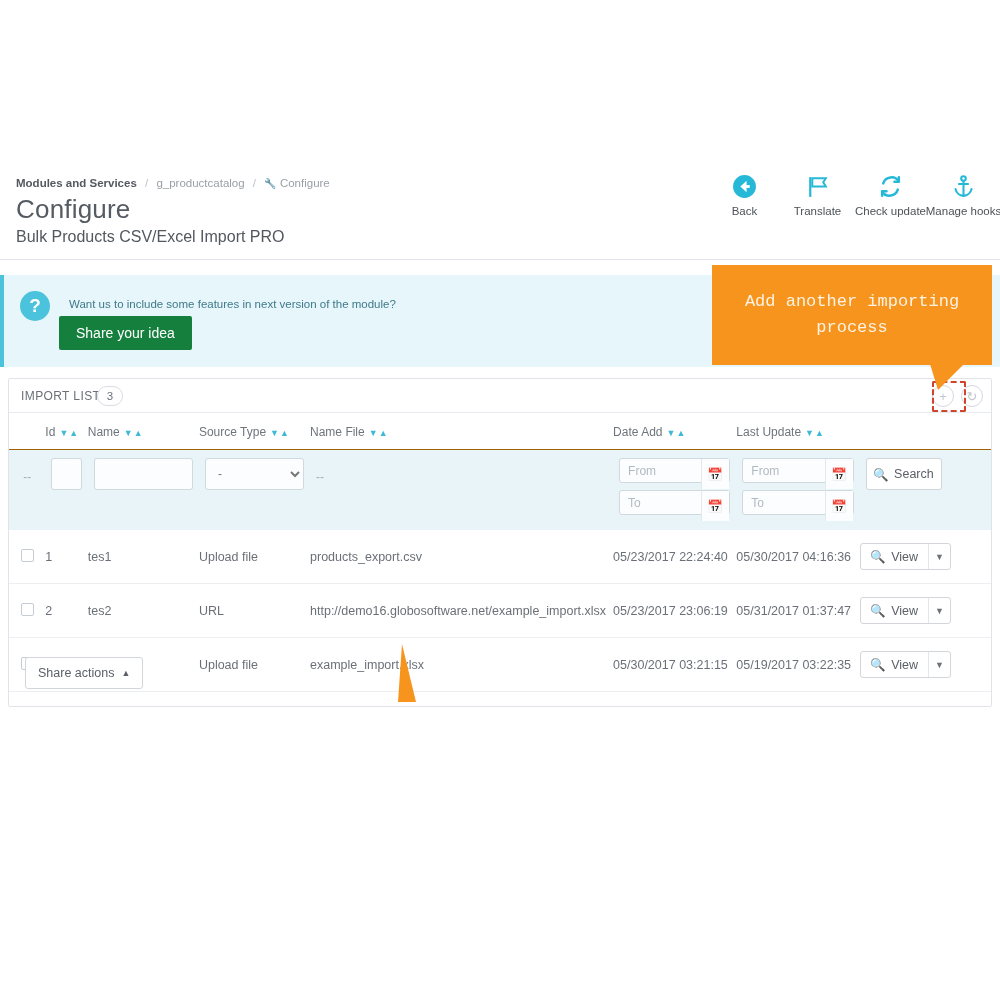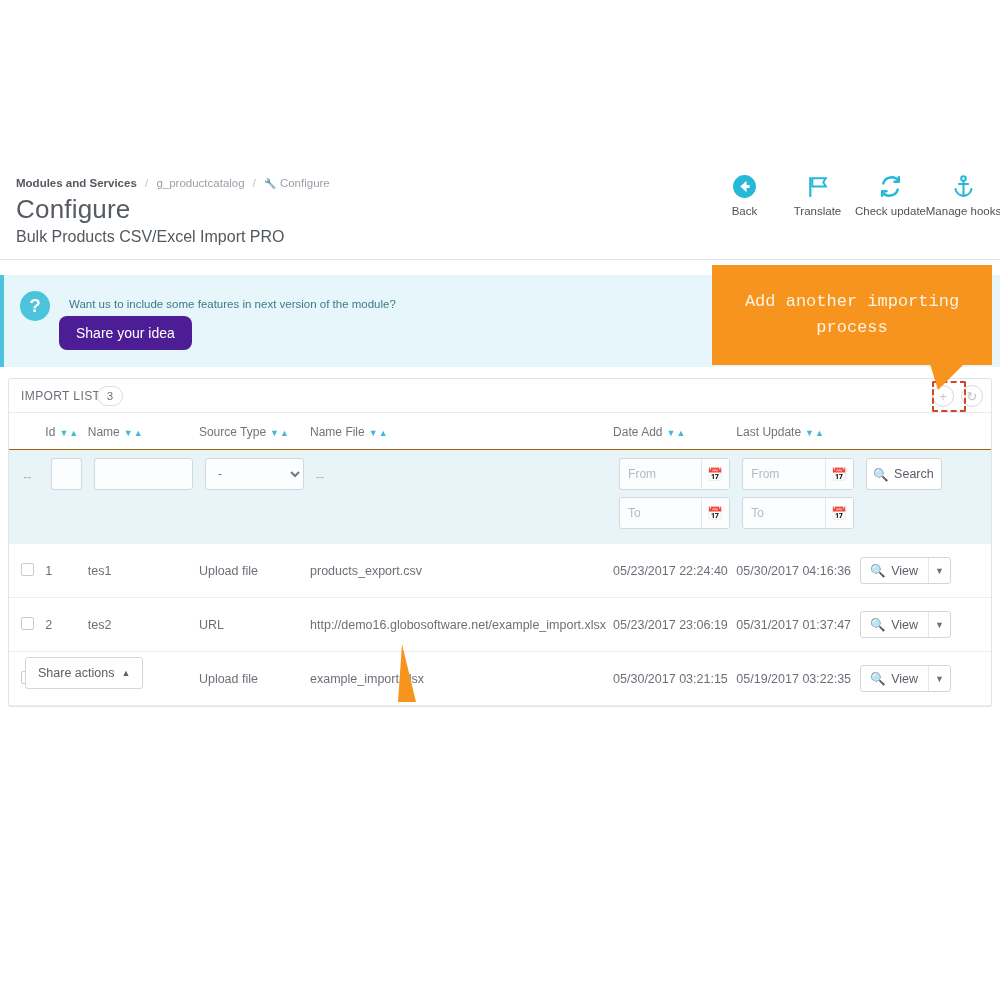--- a/index.html
+++ b/index.html
@@ -49,21 +49,21 @@
   .banner-ico {
     position: absolute; left: 16px; top: 16px; width: 30px; height: 30px; border-radius: 50%;
     background: #4cc3dc; color: #ffffff; font-size: 19px; font-weight: bold;
     display: flex; align-items: center; justify-content: center;
   }
   .banner-text {
     position: absolute; left: 57px; top: 23px; font-size: 11.5px; color: #3f7a8a; margin-left: 8px;
   }
   .banner-btn {
     position: absolute; left: 55px; top: 41px;
-    background: #4c1d95; color: #ffffff; border: none; border-radius: 8px;
+    background: #15803d; color: #ffffff; border: none; border-radius: 2px;
     font-size: 14px; padding: 9px 17px; cursor: pointer;
     font-family: "Liberation Sans", sans-serif;
   }
 
   
   .panel {
     position: absolute; left: 8px; top: 378px; width: 984px; height: 329px;
     background: #ffffff; border: 1px solid #e0e3e9; border-radius: 2px;
   }
   .panel-head {
@@ -113,21 +113,21 @@
     font-family: "Liberation Sans", sans-serif;
   }
   .date-wrap { position: relative; margin-bottom: 7px; }
   .date-wrap .cal {
     position: absolute; right: 1px; top: 1px; width: 28px; height: 30px;
     display: flex; align-items: center; justify-content: center;
     color: #8a9098; font-size: 13px; background: #fbfdfe;
     border-left: 1px solid #e2e8ec; cursor: pointer;
   }
   .date-input {
-    width: 100%; height: 32px; border: 1px solid #cfd9de; border-radius: 3px;
+    width: 100%; height: 25px; border: 1px solid #cfd9de; border-radius: 3px;
     background: #fbfdfe; font-size: 12px; padding: 0 32px 0 8px; color: #555;
     font-family: "Liberation Sans", sans-serif;
   }
   .date-input::placeholder { color: #b2bac1; }
   .f-input::placeholder { color: #b2bac1; }
   .search-btn {
     width: 76px; height: 32px; border: 1px solid #d2d6db; border-radius: 3px;
     background: #ffffff; color: #5b6068; font-size: 12.5px; cursor: pointer;
     display: flex; align-items: center; justify-content: center; gap: 5px;
     font-family: "Liberation Sans", sans-serif;

